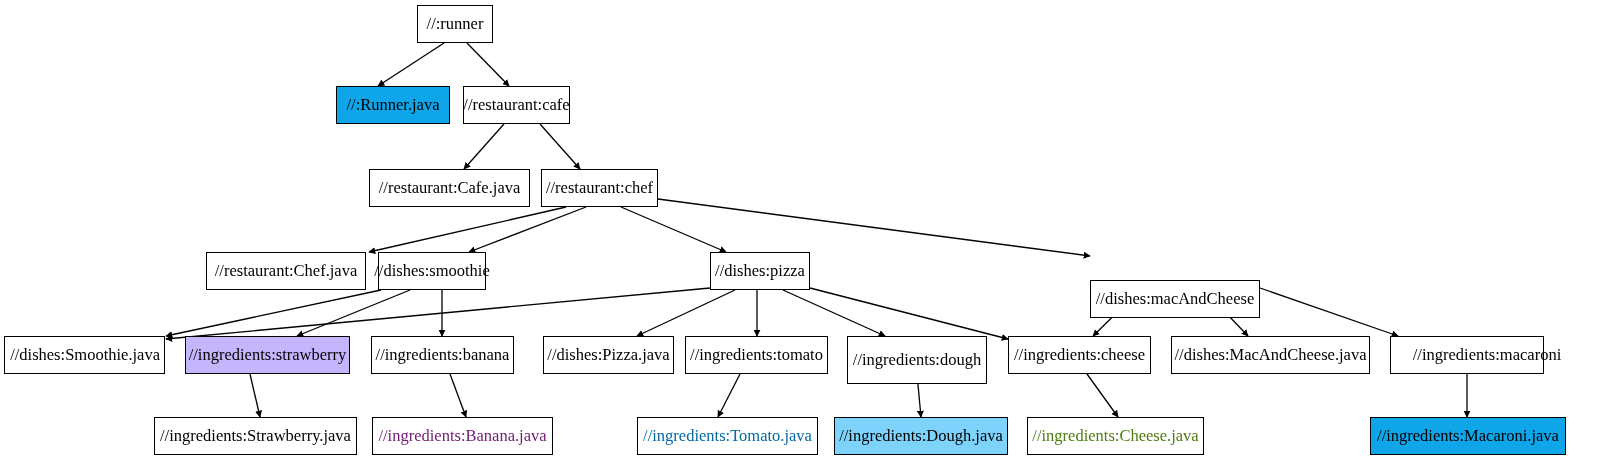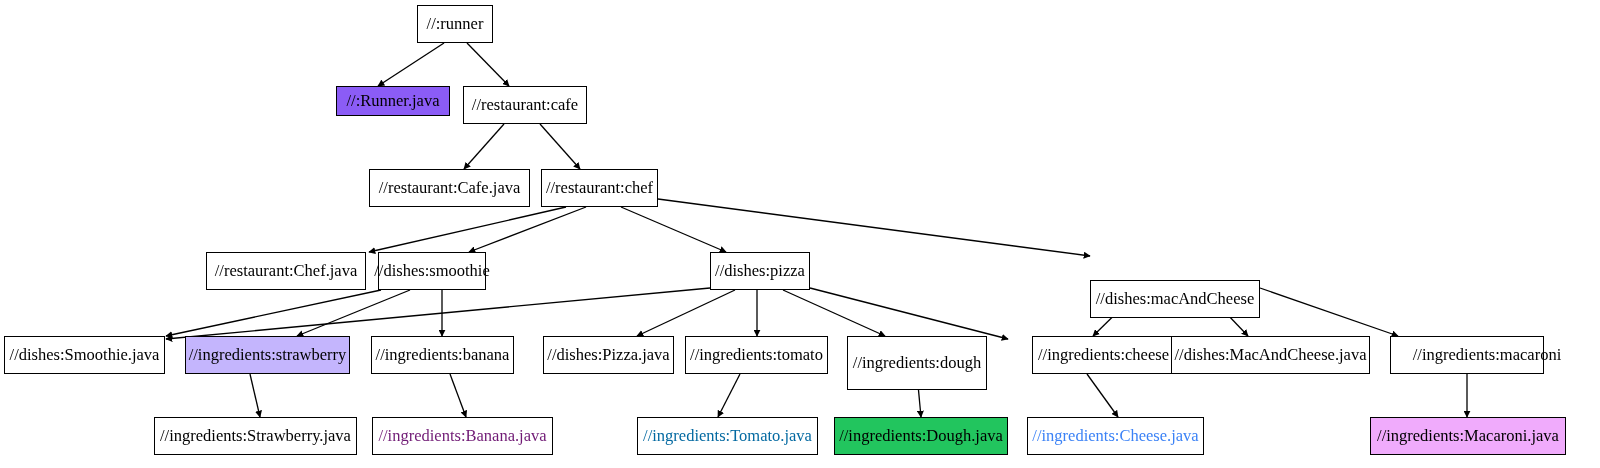--- a/index.html
+++ b/index.html
@@ -81,84 +81,84 @@
         <line x1="917" y1="374" x2="921" y2="417" stroke="#000000" stroke-width="1.3" marker-end="url(#arrowhead)"></line>
         <line x1="1087" y1="374" x2="1118" y2="417" stroke="#000000" stroke-width="1.3" marker-end="url(#arrowhead)"></line>
         <line x1="1467" y1="374" x2="1467" y2="417" stroke="#000000" stroke-width="1.3" marker-end="url(#arrowhead)"></line>
       </g>
   </svg>
 
   <div id="nodes-layer">
       <div class="graph-node" style="left: 417px; top: 5px; width: 76px; height: 38px; border-color: rgb(0, 0, 0); background: rgb(255, 255, 255); color: rgb(0, 0, 0);">
         <span class="node-label">//:runner</span>
       </div>
-      <div class="graph-node" style="left: 336px; top: 86px; width: 114px; height: 30px; border-color: rgb(0, 0, 0); background: #8b5cf6; color: rgb(0, 0, 0); text-align: center;">
+      <div class="graph-node" style="left: 336px; top: 86px; width: 114px; height: 38px; border-color: rgb(0, 0, 0); background: #0ea5e9; color: rgb(0, 0, 0); text-align: center;">
         <span class="node-label">//:Runner.java</span>
       </div>
-      <div class="graph-node" style="left: 463px; top: 86px; width: 124px; height: 38px; border-color: rgb(0, 0, 0); background: rgb(255, 255, 255); color: rgb(0, 0, 0);">
+      <div class="graph-node" style="left: 463px; top: 86px; width: 107px; height: 38px; border-color: rgb(0, 0, 0); background: rgb(255, 255, 255); color: rgb(0, 0, 0);">
         <span class="node-label">//restaurant:cafe</span>
       </div>
       <div class="graph-node" style="left: 369px; top: 169px; width: 161px; height: 38px; border-color: rgb(0, 0, 0); background: rgb(255, 255, 255); color: rgb(0, 0, 0);">
         <span class="node-label">//restaurant:Cafe.java</span>
       </div>
       <div class="graph-node" style="left: 541px; top: 169px; width: 117px; height: 38px; border-color: rgb(0, 0, 0); background: rgb(255, 255, 255); color: rgb(0, 0, 0);">
         <span class="node-label">//restaurant:chef</span>
       </div>
       <div class="graph-node" style="left: 206px; top: 252px; width: 160px; height: 38px; border-color: rgb(0, 0, 0); background: rgb(255, 255, 255); color: rgb(0, 0, 0);">
         <span class="node-label">//restaurant:Chef.java</span>
       </div>
       <div class="graph-node" style="left: 378px; top: 252px; width: 108px; height: 38px; border-color: rgb(0, 0, 0); background: rgb(255, 255, 255); color: rgb(0, 0, 0);">
         <span class="node-label">//dishes:smoothie</span>
       </div>
       <div class="graph-node" style="left: 710px; top: 252px; width: 100px; height: 38px; border-color: rgb(0, 0, 0); background: rgb(255, 255, 255); color: rgb(0, 0, 0);">
         <span class="node-label">//dishes:pizza</span>
       </div>
       <div class="graph-node" style="left: 1090px; top: 252px; width: 170px; height: 38px; border-color: rgb(0, 0, 0); background: rgb(255, 255, 255); color: rgb(0, 0, 0); margin-top: 28px;">
         <span class="node-label">//dishes:macAndCheese</span>
       </div>
-      <div class="graph-node" style="left: 4px; top: 336px; width: 161px; height: 38px; border-color: rgb(0, 0, 0); background: rgb(255, 255, 255); color: rgb(0, 0, 0);">
+      <div class="graph-node" style="left: 4px; top: 336px; width: 161px; height: 38px; border-color: rgb(0, 0, 0); background: rgb(255, 255, 255); color: rgb(0, 0, 0); justify-content: flex-end;">
         <span class="node-label">//dishes:Smoothie.java</span>
       </div>
       <div class="graph-node" style="left: 185px; top: 336px; width: 165px; height: 38px; border-color: rgb(0, 0, 0); background: #c4b5fd; color: rgb(0, 0, 0);">
         <span class="node-label">//ingredients:strawberry</span>
       </div>
       <div class="graph-node" style="left: 371px; top: 336px; width: 143px; height: 38px; border-color: rgb(0, 0, 0); background: rgb(255, 255, 255); color: rgb(0, 0, 0);">
         <span class="node-label">//ingredients:banana</span>
       </div>
       <div class="graph-node" style="left: 543px; top: 336px; width: 131px; height: 38px; border-color: rgb(0, 0, 0); background: rgb(255, 255, 255); color: rgb(0, 0, 0);">
         <span class="node-label">//dishes:Pizza.java</span>
       </div>
       <div class="graph-node" style="left: 685px; top: 336px; width: 143px; height: 38px; border-color: rgb(0, 0, 0); background: rgb(255, 255, 255); color: rgb(0, 0, 0);">
         <span class="node-label">//ingredients:tomato</span>
       </div>
-      <div class="graph-node" style="left: 847px; top: 336px; width: 140px; height: 54px; border-color: rgb(0, 0, 0); background: rgb(255, 255, 255); color: rgb(0, 0, 0);">
+      <div class="graph-node" style="left: 847px; top: 336px; width: 140px; height: 48px; border-color: rgb(0, 0, 0); background: rgb(255, 255, 255); color: rgb(0, 0, 0);">
         <span class="node-label">//ingredients:dough</span>
       </div>
-      <div class="graph-node" style="left: 1008px; top: 336px; width: 143px; height: 38px; border-color: rgb(0, 0, 0); background: rgb(255, 255, 255); color: rgb(0, 0, 0); margin-left: 24px;">
+      <div class="graph-node" style="left: 1008px; top: 336px; width: 143px; height: 38px; border-color: rgb(0, 0, 0); background: rgb(255, 255, 255); color: rgb(0, 0, 0);">
         <span class="node-label">//ingredients:cheese</span>
       </div>
       <div class="graph-node" style="left: 1171px; top: 336px; width: 199px; height: 38px; border-color: rgb(0, 0, 0); background: rgb(255, 255, 255); color: rgb(0, 0, 0);">
         <span class="node-label">//dishes:MacAndCheese.java</span>
       </div>
       <div class="graph-node" style="left: 1390px; top: 336px; width: 154px; height: 38px; border-color: rgb(0, 0, 0); background: rgb(255, 255, 255); color: rgb(0, 0, 0); padding-left: 40px;">
         <span class="node-label">//ingredients:macaroni</span>
       </div>
       <div class="graph-node" style="left: 154px; top: 417px; width: 203px; height: 38px; border-color: rgb(0, 0, 0); background: rgb(255, 255, 255); color: rgb(0, 0, 0);">
         <span class="node-label">//ingredients:Strawberry.java</span>
       </div>
       <div class="graph-node" style="left: 372px; top: 417px; width: 181px; height: 38px; border-color: rgb(0, 0, 0); background: rgb(255, 255, 255); color: #701a75;">
         <span class="node-label">//ingredients:Banana.java</span>
       </div>
       <div class="graph-node" style="left: 637px; top: 417px; width: 181px; height: 38px; border-color: rgb(0, 0, 0); background: rgb(255, 255, 255); color: #0369a1;">
         <span class="node-label">//ingredients:Tomato.java</span>
       </div>
-      <div class="graph-node" style="left: 834px; top: 417px; width: 174px; height: 38px; border-color: rgb(0, 0, 0); background: #22c55e; color: rgb(0, 0, 0);">
+      <div class="graph-node" style="left: 834px; top: 417px; width: 174px; height: 38px; border-color: rgb(0, 0, 0); background: #7dd3fc; color: rgb(0, 0, 0);">
         <span class="node-label">//ingredients:Dough.java</span>
       </div>
-      <div class="graph-node" style="left: 1027px; top: 417px; width: 177px; height: 38px; border-color: rgb(0, 0, 0); background: rgb(255, 255, 255); color: #3b82f6;">
+      <div class="graph-node" style="left: 1027px; top: 417px; width: 177px; height: 38px; border-color: rgb(0, 0, 0); background: rgb(255, 255, 255); color: #4d7c0f;">
         <span class="node-label">//ingredients:Cheese.java</span>
       </div>
-      <div class="graph-node" style="left: 1370px; top: 417px; width: 196px; height: 38px; border-color: rgb(0, 0, 0); background: #f0abfc; color: rgb(0, 0, 0); align-items: center;">
+      <div class="graph-node" style="left: 1370px; top: 417px; width: 196px; height: 38px; border-color: rgb(0, 0, 0); background: #0ea5e9; color: rgb(0, 0, 0); align-items: center;">
         <span class="node-label">//ingredients:Macaroni.java</span>
       </div>
     </div>
 
 </div>
 
 </body></html>

